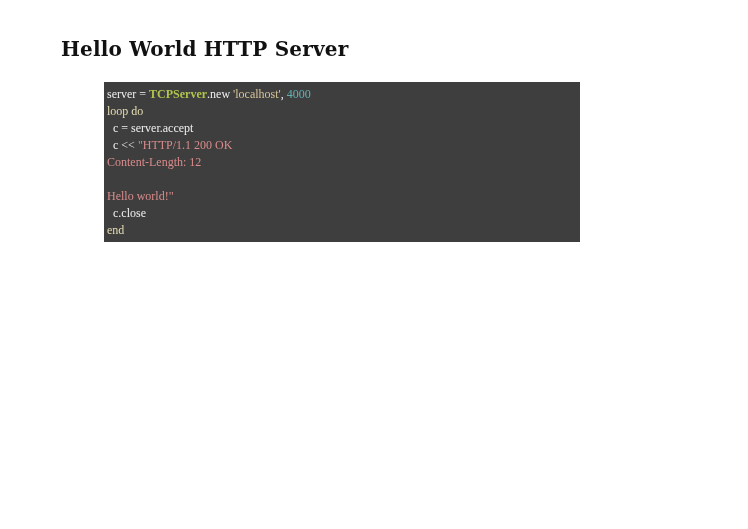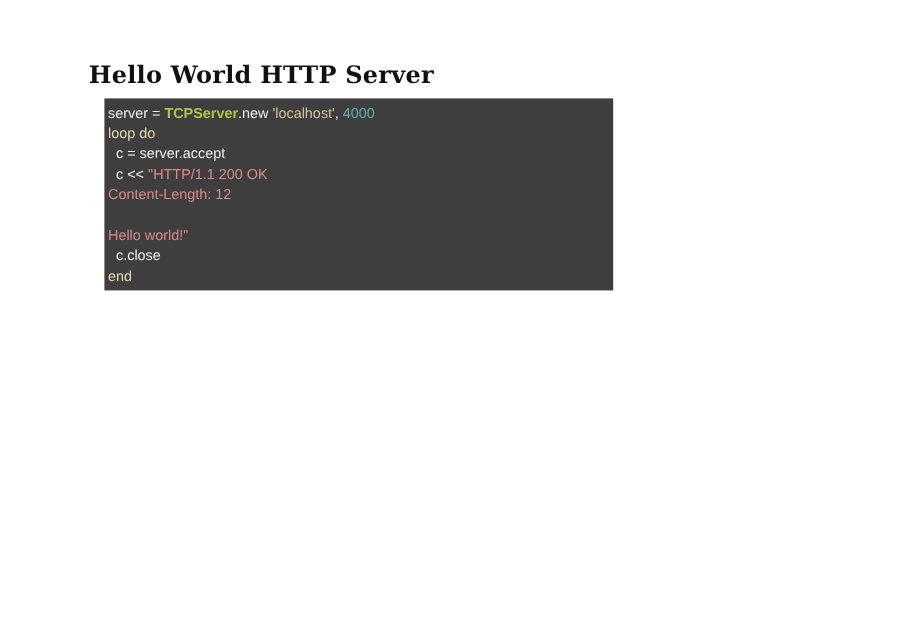--- a/index.html
+++ b/index.html
@@ -14,39 +14,39 @@
     position: relative;
     width: 748px;
     height: 529px;
     overflow: hidden;
     background: #ffffff;
   }
   .page-title {
     position: absolute;
     left: 58px;
     top: 33px;
-    margin: 16px;
+    margin: 3px;
     font-family: "DejaVu Serif", "Liberation Serif", serif;
     font-weight: bold;
     font-size: 20px;
     line-height: 26px;
     color: #111111;
     letter-spacing: 0.2px;
     white-space: nowrap;
   }
   .code-block {
     position: absolute;
-    left: 87px;
+    left: 104px;
     top: 70px;
-    width: 424px;
+    width: 476px;
     height: 160px;
     box-sizing: border-box;
     padding: 4px 4px 0 3px;
     overflow: hidden;
-    font-family: Liberation Sans, sans-serif;
+    font-family: Liberation Serif, serif;
     font-size: 12px;
     line-height: 17px;
   }
   .code-line {
     white-space: pre;
     height: 17px;
   }
   .tok-class {
     font-weight: bold;
   }

